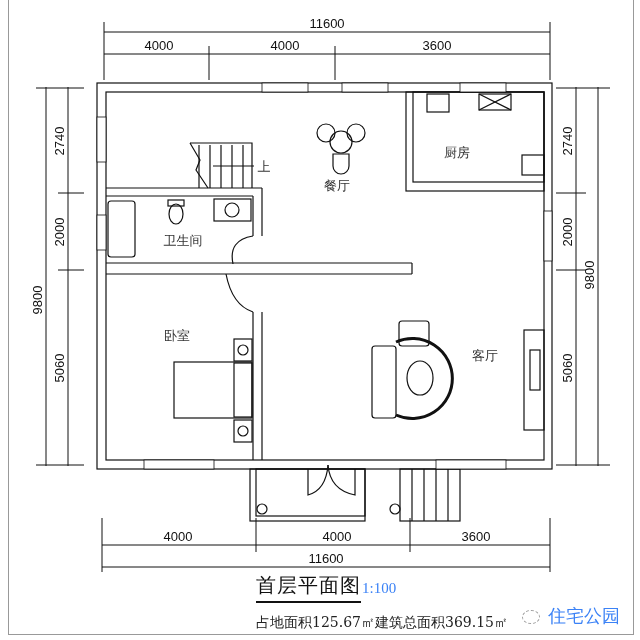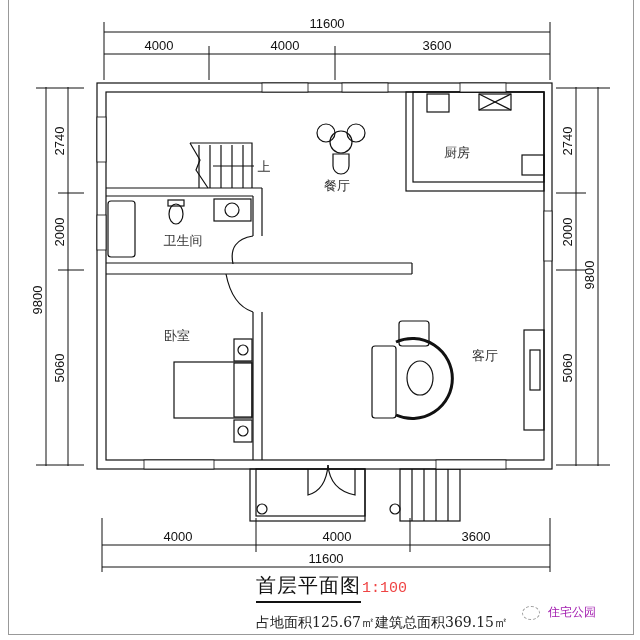--- a/index.html
+++ b/index.html
@@ -2,23 +2,23 @@
 <html><head>
 <meta charset="utf-8">
 <style>
   html,body{margin:0;padding:0;background:#fff;}
   body{width:640px;height:640px;overflow:hidden;position:relative;font-family:"DejaVu Sans",sans-serif;}
   .frame{position:absolute;left:8px;top:0;width:624px;height:634px;border-left:1px solid #999;border-right:1px solid #999;border-bottom:1px solid #999;}
   svg{position:absolute;left:0;top:0;}
   .dim{font-family:"Liberation Sans",sans-serif;font-size:13px;fill:#111;}
   .room{font-family:"DejaVu Serif",serif;font-size:13px;fill:#333;}
   .title{position:absolute;left:256px;top:572px;font-family:"DejaVu Serif",serif;font-size:20px;color:#111;border-bottom:2px solid #111;padding-bottom:2px;letter-spacing:1px;}
-  .scale{position:absolute;left:362px;top:580px;font-family:Liberation Mono, monospace;font-size:15px;color:#ef4444;}
+  .scale{position:absolute;left:362px;top:580px;font-family:Liberation Serif, serif;font-size:15px;color:#3b82f6;}
   .area{position:absolute;left:256px;top:614px;font-family:"DejaVu Serif",serif;font-size:14px;color:#222;}
-  .wm{position:absolute;left:522px;top:604px;font-family:"DejaVu Sans",sans-serif;font-size:12px;color:#a21caf;}
+  .wm{position:absolute;left:522px;top:604px;font-family:"DejaVu Sans",sans-serif;font-size:18px;color:#3b82f6;}
   .wm-icon{display:inline-block;width:16px;height:12px;border:1px dashed #999;border-radius:50%;margin-right:8px;vertical-align:middle;}
 </style>
 </head>
 <body>
 
 <div class="frame"></div>
 
 <svg width="640" height="640" viewBox="0 0 640 640">
   <g stroke="#111" stroke-width="1" fill="none">
 

